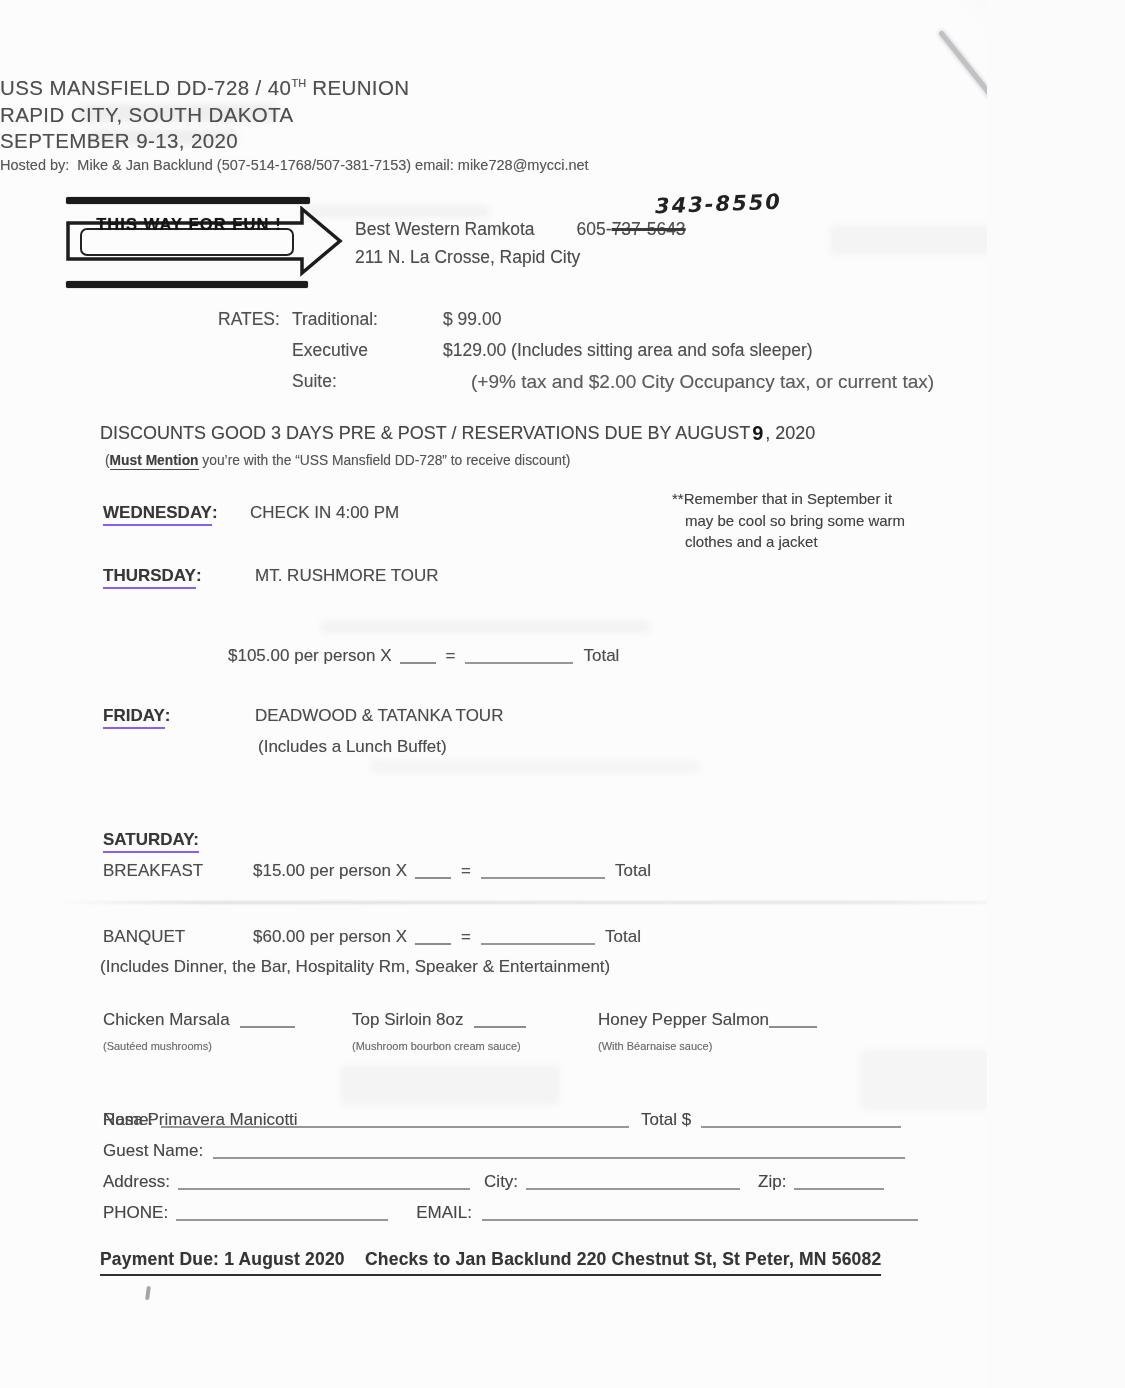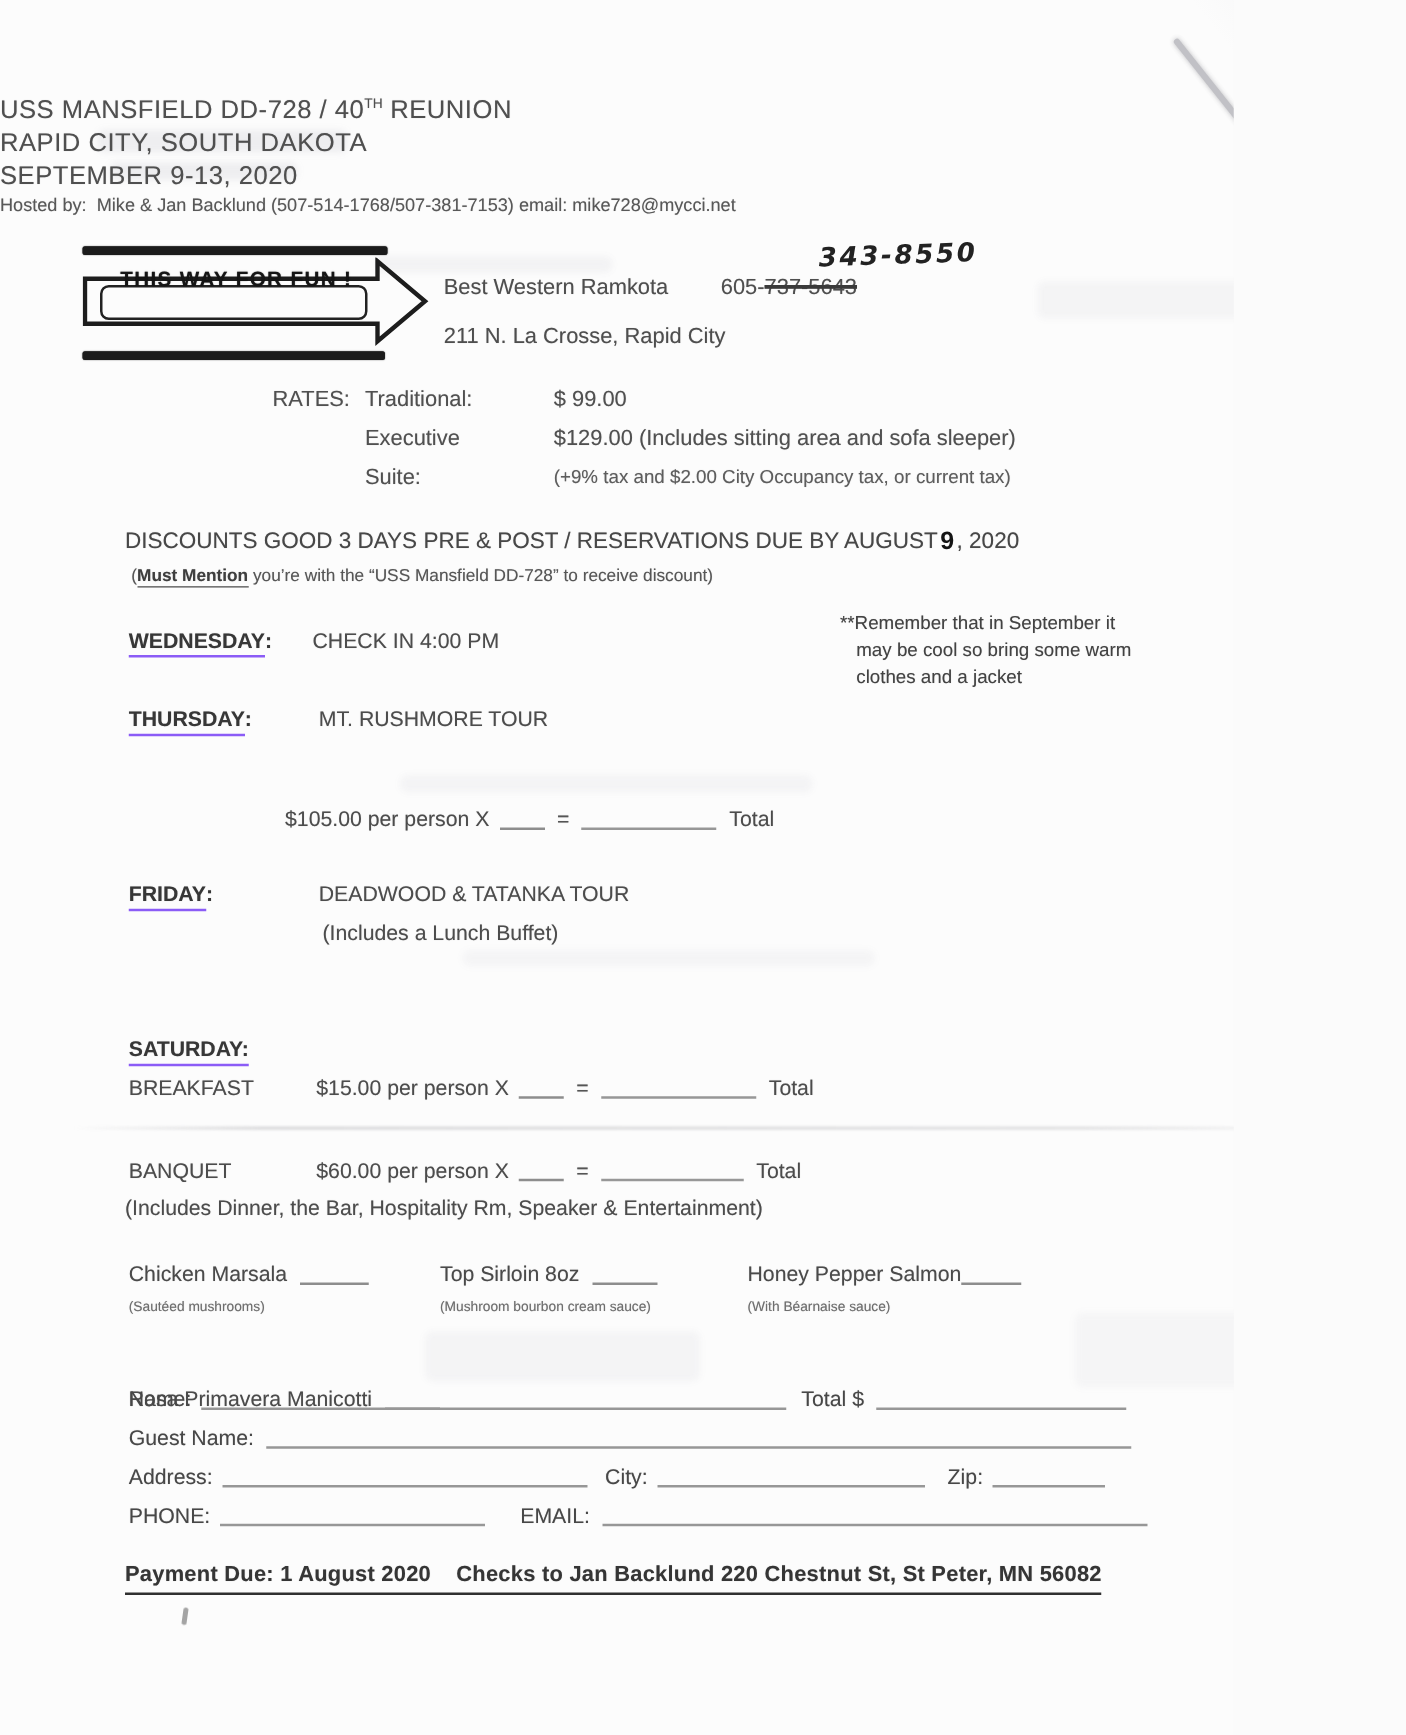--- a/index.html
+++ b/index.html
@@ -33,21 +33,21 @@
   }
   .hand-phone { left:655px; top:192px; font-size:21px; letter-spacing:2px; transform:rotate(-2deg); }
   .hand-digit { font-size:20px; font-weight:700; font-style:normal; color:#141414; margin:0 2px; position:relative; top:1px; text-shadow:none; }
 
   
   .hotel-line { left:355px; font-size:17.5px; color:#4e4e4e; }
   .struck { text-decoration:line-through; text-decoration-thickness:2.5px; text-decoration-color:#3a3a3a; }
 
   
   .rates { left:218px; top:304px; display:grid; grid-template-columns:74px 151px auto; font-size:17.5px; line-height:31px; color:#505050; }
-  .rates .note { font-size:15px; color:#5d5d5d; }
+  .rates .note { font-size:19px; color:#5d5d5d;margin-left:28px; }
 
   .discounts { left:100px; top:421px; font-size:18px; color:#474747; white-space:nowrap; }
   .mention { left:105px; top:453px; width:880px; font-size:13.8px; color:#565656; }
   .mention-bold { font-weight:700; color:#3e3e3e; border-bottom:1.5px solid #4a4a4a; padding-bottom:1px; }
 
   .day-label { font-weight:700; font-size:17px; color:#373737; }
   .day-underline { border-bottom:2px solid #8b5cf6; padding-bottom:1px; display:inline-block; }
   .body-text { font-size:17px; color:#4c4c4c; }
   .small-note { font-size:11px; color:#6e6e6e; }
 
@@ -110,21 +110,21 @@
       <rect x="15" y="23" width="212" height="26" rx="6" fill="none" stroke="#222" stroke-width="2"></rect>
     </svg>
     <div class="stamp-text">THIS WAY FOR FUN !</div>
     <div class="stamp-bar" style="left:2px;top:87px;width:242px;height:7px;"></div>
   </div>
 
   <div class="abs handwriting hand-phone">343-8550</div>
   <div class="abs hotel-line" style="top:219px;">
     <span>Best Western Ramkota</span><span style="margin-left:42px;">605-</span><span class="struck">737-5643</span>
   </div>
-  <div class="abs hotel-line" style="top:258px;">211 N. La Crosse, Rapid City</div>
+  <div class="abs hotel-line" style="top:247px;">211 N. La Crosse, Rapid City</div>
 
   <div class="abs rates">
     <div>RATES:</div>
     <div>Traditional:</div>
     <div>$ 99.00</div>
     <div></div>
     <div>Executive</div>
     <div>$129.00 (Includes sitting area and sofa sleeper)</div>
     <div></div>
     <div>Suite:</div>

